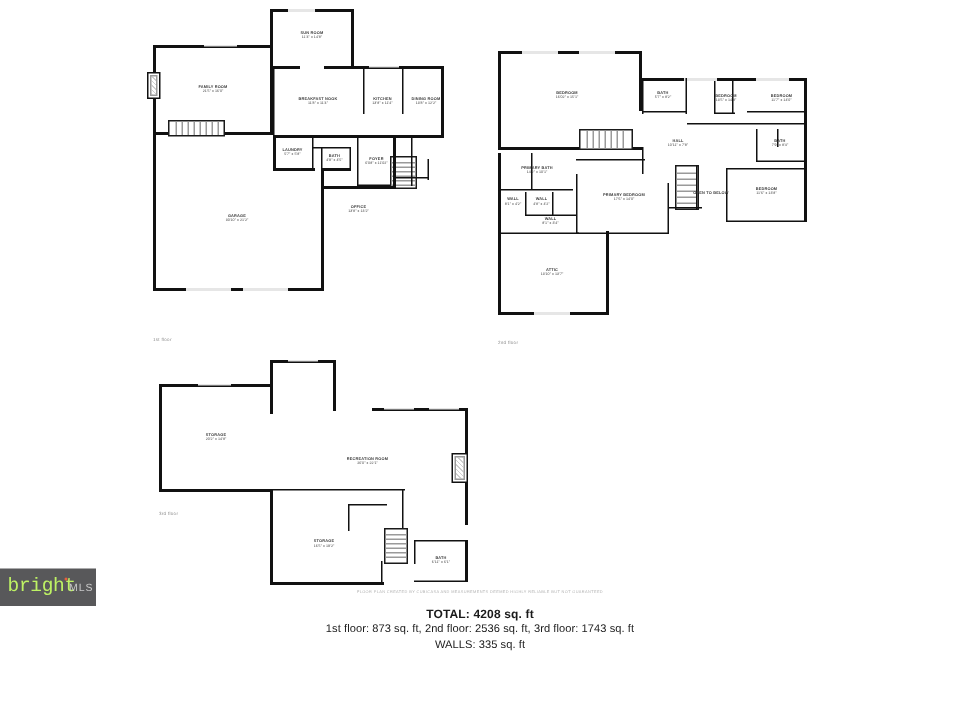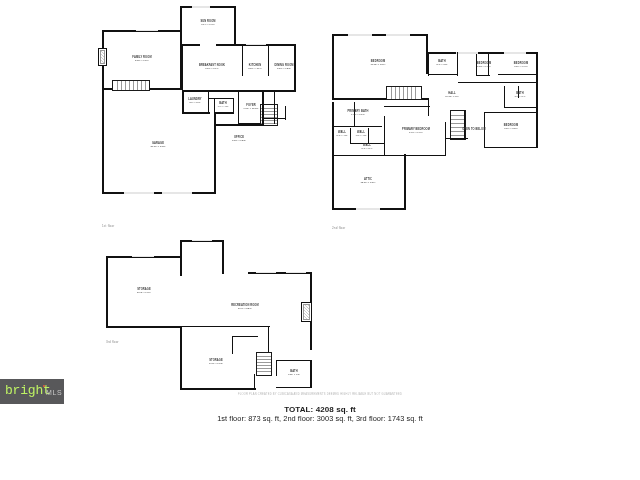--- a/index.html
+++ b/index.html
@@ -375,21 +375,22 @@
     <div class="rlabel" style="left:198px;top:134px;">
       <span class="rn">BATH</span>
       <span class="rd">6'11" x 6'1"</span>
     </div>
 
     <div class="floorname" style="left:10px;top:100px;">3rd floor</div>
   </div>
 
   <div class="summary" style="top:405px;">
     <div class="total">TOTAL: 4208 sq. ft</div>
-    <div class="line">1st floor: 873 sq. ft, 2nd floor: 3003 sq. ft, 3rd floor: 1743 sq. ft</div>
+    <div class="line">1st floor: 873 sq. ft, 2nd floor: 2536 sq. ft, 3rd floor: 1743 sq. ft</div>
+    <div class="line">WALLS: 335 sq. ft</div>
   </div>
 
   <div class="logobar">
     <span class="lg">bright</span>
     <span class="dot"></span>
     <span class="mls">MLS</span>
   </div>
 
   <div class="disclaimer">FLOOR PLAN CREATED BY CUBICASA AND MEASUREMENTS DEEMED HIGHLY RELIABLE BUT NOT GUARANTEED</div>
 

